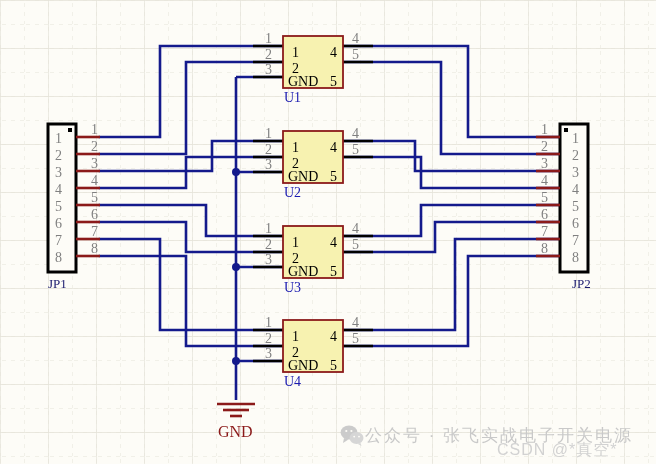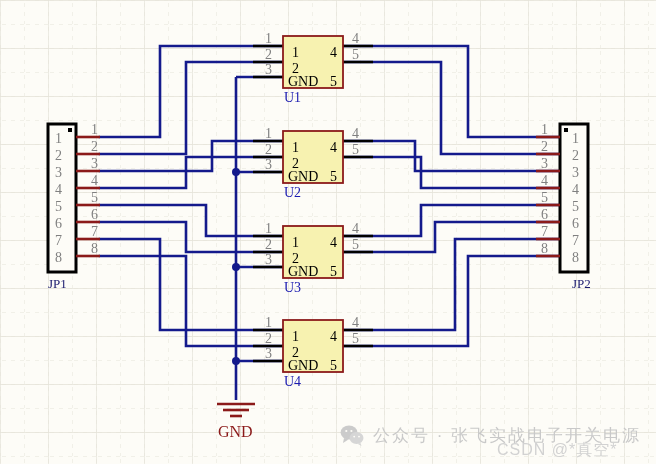--- a/index.html
+++ b/index.html
@@ -21,21 +21,21 @@
     pointer-events: none;
   }
   #schematic {
     position: absolute;
     inset: 0;
   }
   .wm {
     position: absolute;
     display: flex;
     align-items: center;
-    gap: 9px;
+    gap: 1px;
     left: 340px;
     top: 424px;
     color: #c9c9c9;
     font-family: "Liberation Sans", sans-serif;
     font-size: 17px;
     letter-spacing: 2px;
     white-space: nowrap;
     user-select: none;
   }
   .wm-icon { display: block; }

